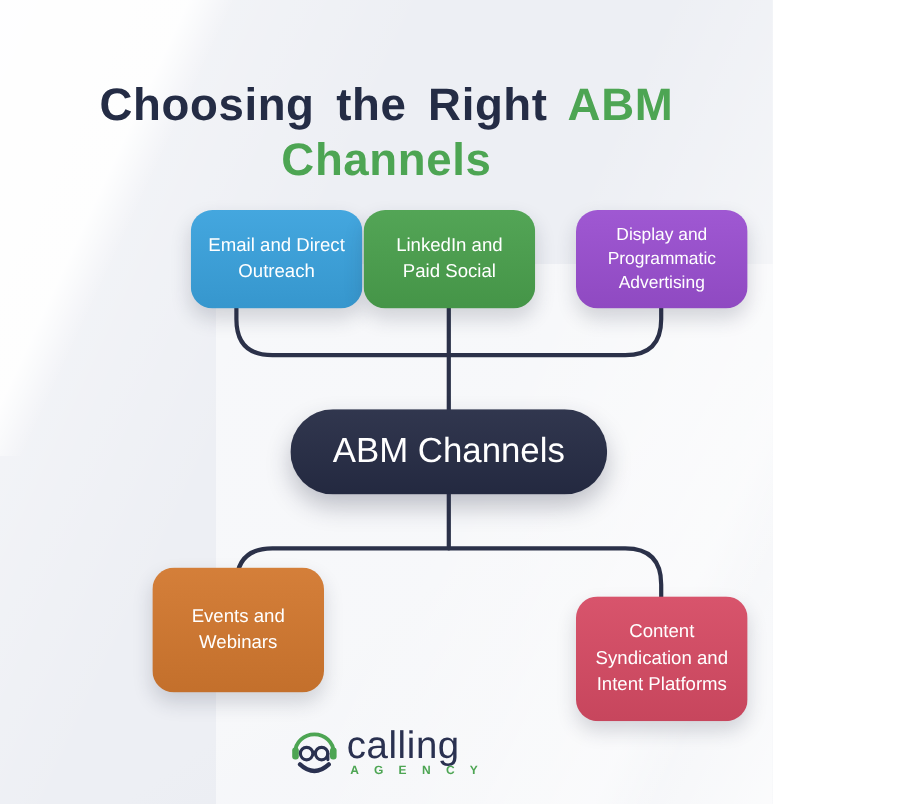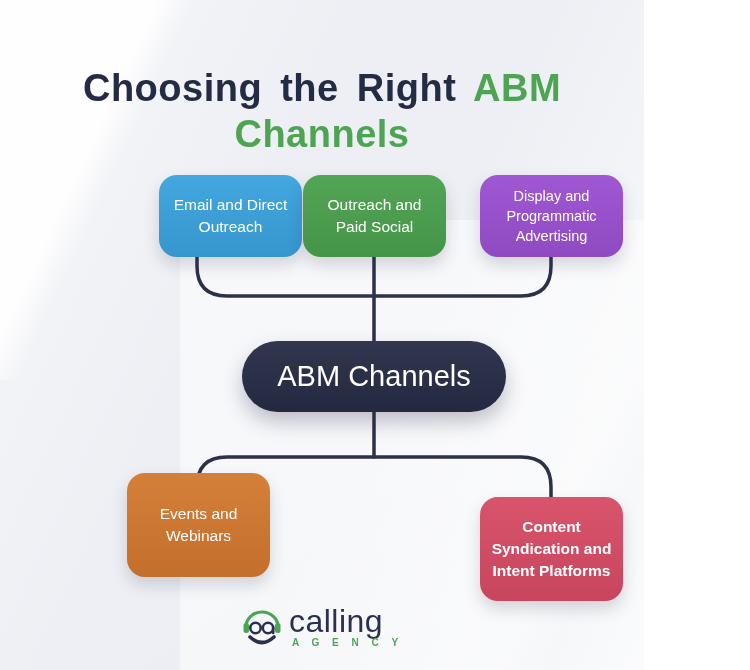--- a/index.html
+++ b/index.html
@@ -80,36 +80,36 @@
       <path d="M 374 410 L 374 457"></path>
       <path d="M 197 499 L 197 487 Q 197 457 227 457 L 521 457 Q 551 457 551 487 L 551 499"></path>
     </g>
   </svg>
 
   <div class="node box-sm top-1" style="background-color: rgb(58, 162, 221);">
     <div class="lbl">Email and Direct Outreach</div>
   </div>
 
   <div class="node box-sm top-2" style="background-color: rgb(74, 160, 77);">
-    <div class="lbl">Outreach and Paid Social</div>
+    <div class="lbl">LinkedIn and Paid Social</div>
   </div>
 
   <div class="node box-sm top-3" style="background-color: rgb(154, 79, 208);">
     <div class="lbl">Display and Programmatic Advertising</div>
   </div>
 
   <div class="node center-pill" style="background-color: rgb(38, 44, 69);">
     <div class="lbl">ABM Channels</div>
   </div>
 
   <div class="node box-tall bot-1" style="background-color: rgb(210, 120, 47);">
     <div class="lbl">Events and Webinars</div>
   </div>
 
-  <div class="node box-tall bot-2" style="background-color: rgb(214, 75, 100); font-weight: bold;">
+  <div class="node box-tall bot-2" style="background-color: rgb(214, 75, 100);">
     <div class="lbl">Content Syndication and Intent Platforms</div>
   </div>
 
   <div class="logo">
     <svg width="42" height="42" viewBox="0 0 42 42">
       <path d="M 5 21 A 16 15 0 0 1 37 21" fill="none" stroke="#4da553" stroke-width="3.2" stroke-linecap="round"></path>
       <rect x="2.5" y="17" width="5.5" height="10" rx="2.5" fill="#4da553"></rect>
       <rect x="34" y="17" width="5.5" height="10" rx="2.5" fill="#4da553"></rect>
       <circle cx="14.5" cy="22" r="5.2" fill="none" stroke="#2a3150" stroke-width="2.6"></circle>
       <circle cx="27" cy="22" r="5.2" fill="none" stroke="#2a3150" stroke-width="2.6"></circle>

